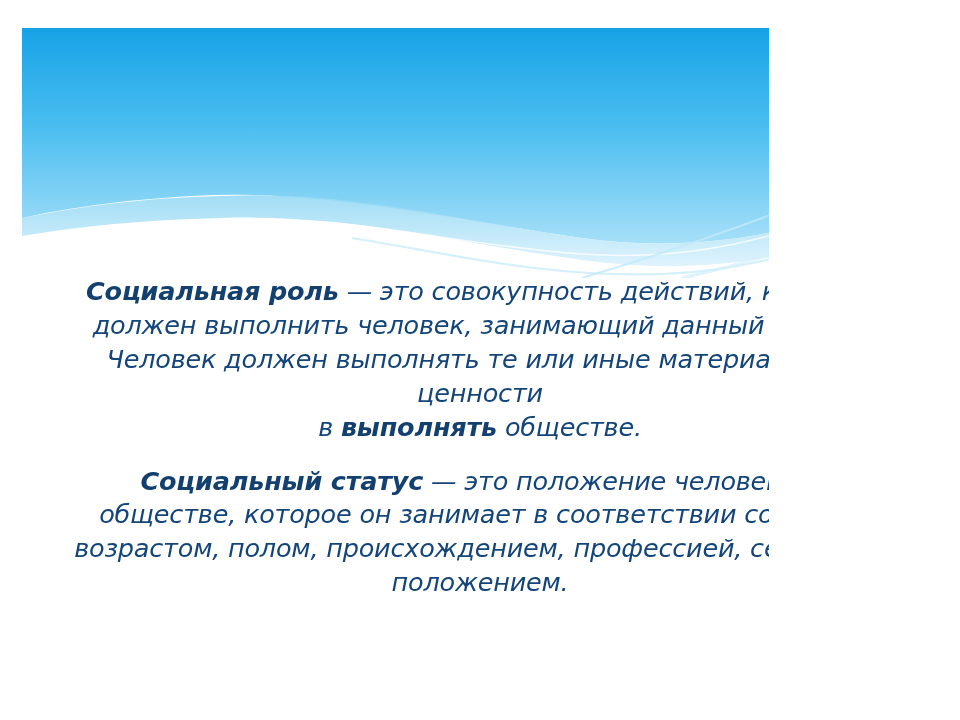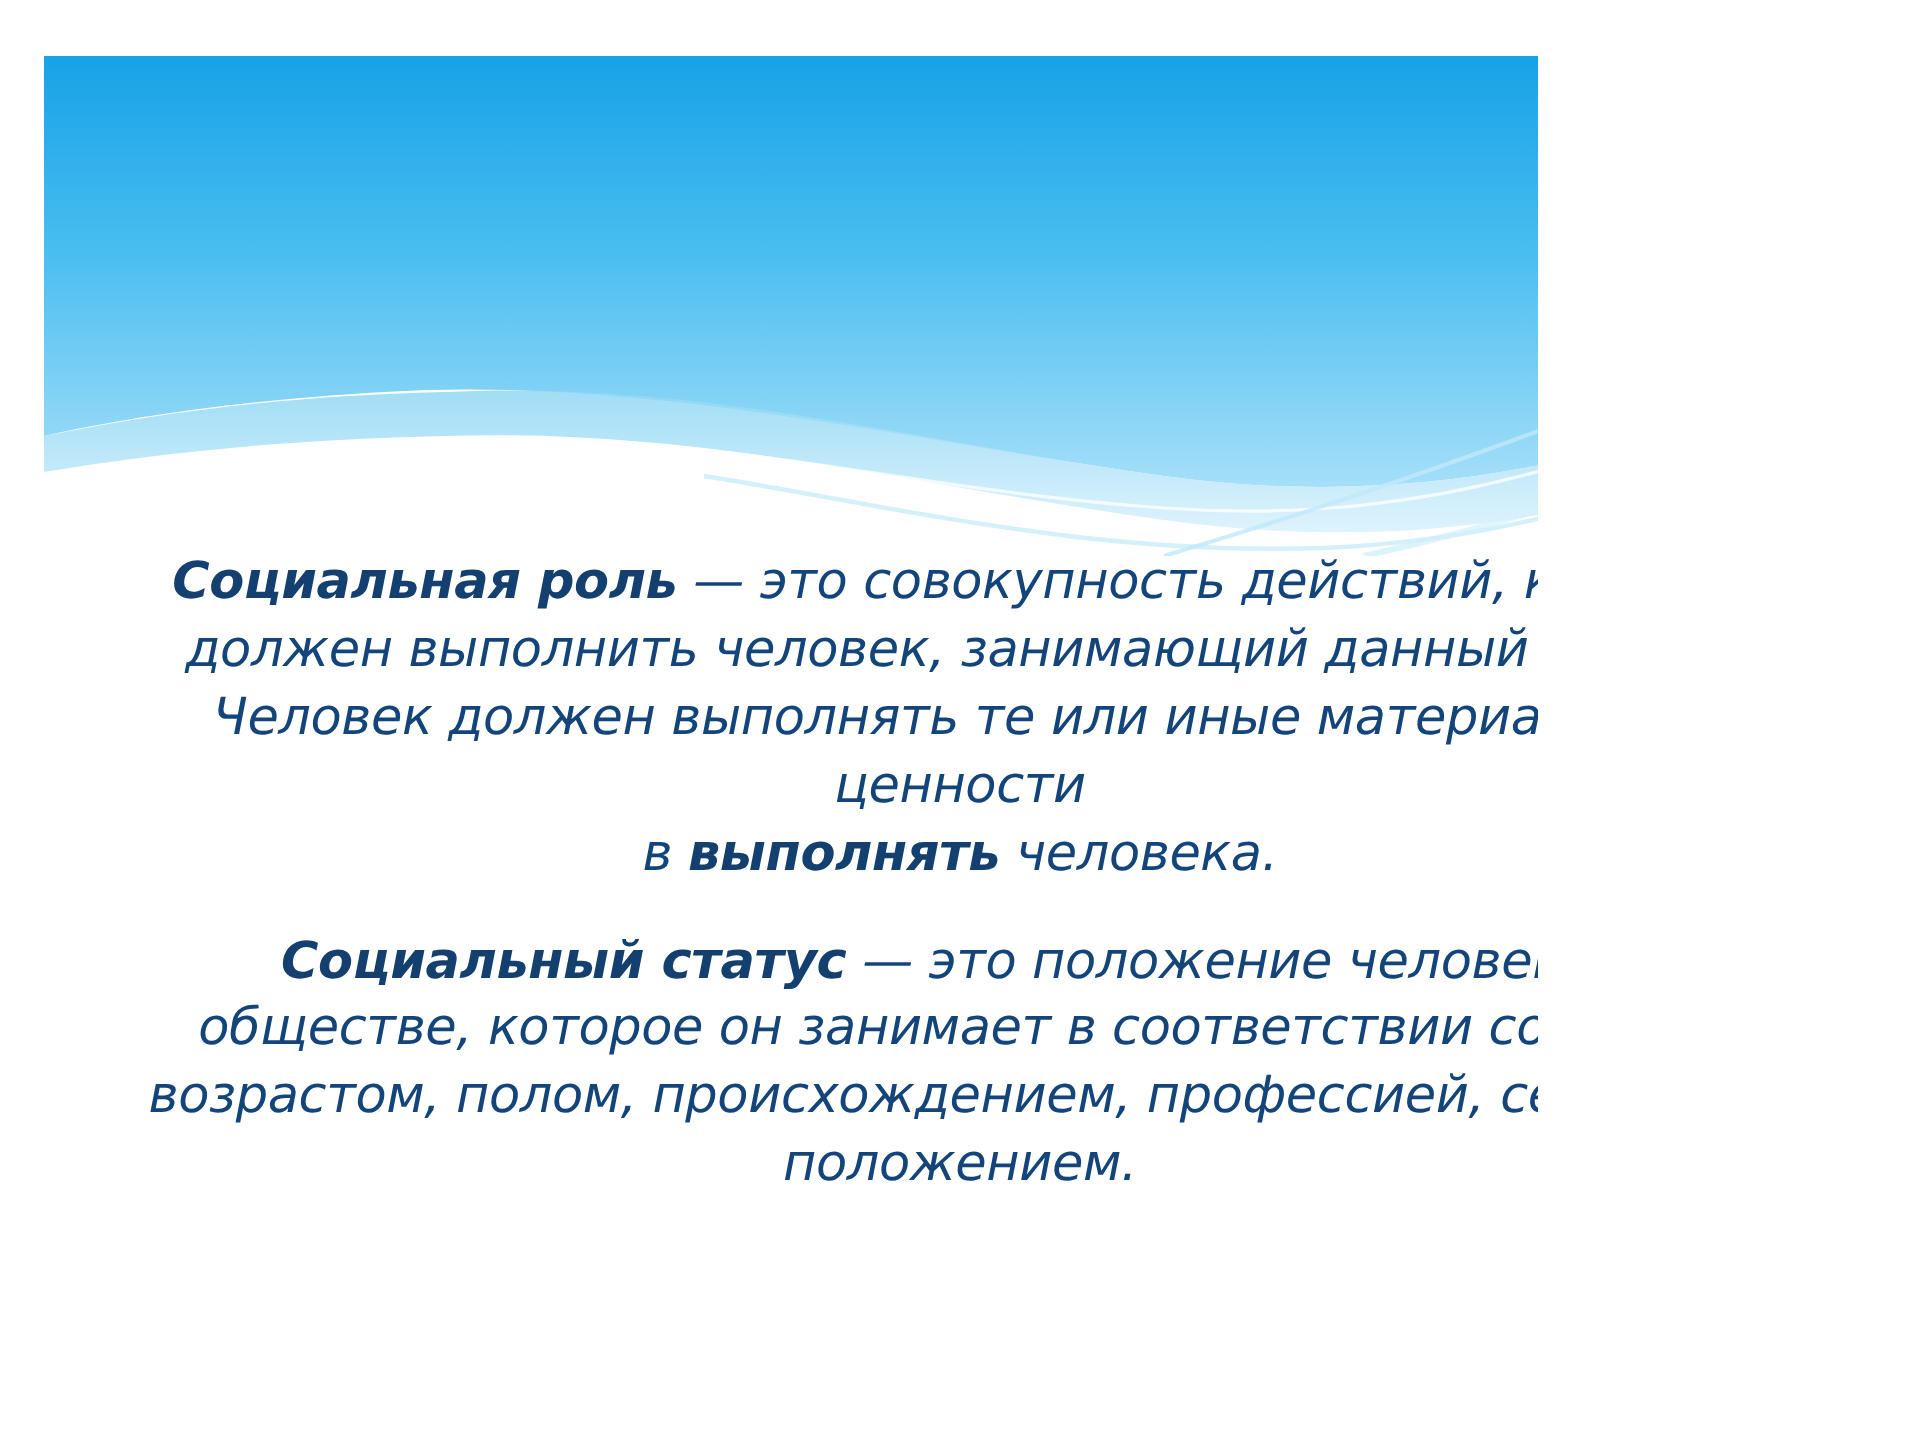--- a/index.html
+++ b/index.html
@@ -102,21 +102,21 @@
       <path d="M560,250 C660,220 760,186 916,120" fill="none" stroke="#bfe8fa" stroke-width="2" opacity="0.8"></path>
       <path d="M660,250 C760,228 840,196 916,160" fill="none" stroke="url(#waveGrad2)" stroke-width="3" opacity="0.7"></path>
     </svg>
   </div>
 
   <div class="content">
 
     <p class="para first">
       <strong>Социальная роль</strong><span> — это совокупность действий, которые должен выполнить человек, занимающий данный статус. Человек должен выполнять те или иные материальные ценности</span><br>
       <span class="nobreak">
-        <span class="plain">в </span><strong>выполнять</strong><span class="plain"> человека.</span>
+        <span class="plain">в </span><strong>выполнять</strong><span class="plain"> обществе.</span>
       </span>
     </p>
 
     <p class="para">
       <strong>Социальный статус</strong><span> — это положение человека в обществе, которое он занимает в соответствии со своим возрастом, полом, происхождением, профессией, семейным положением.</span>
     </p>
 
   </div>
 </div>
 

